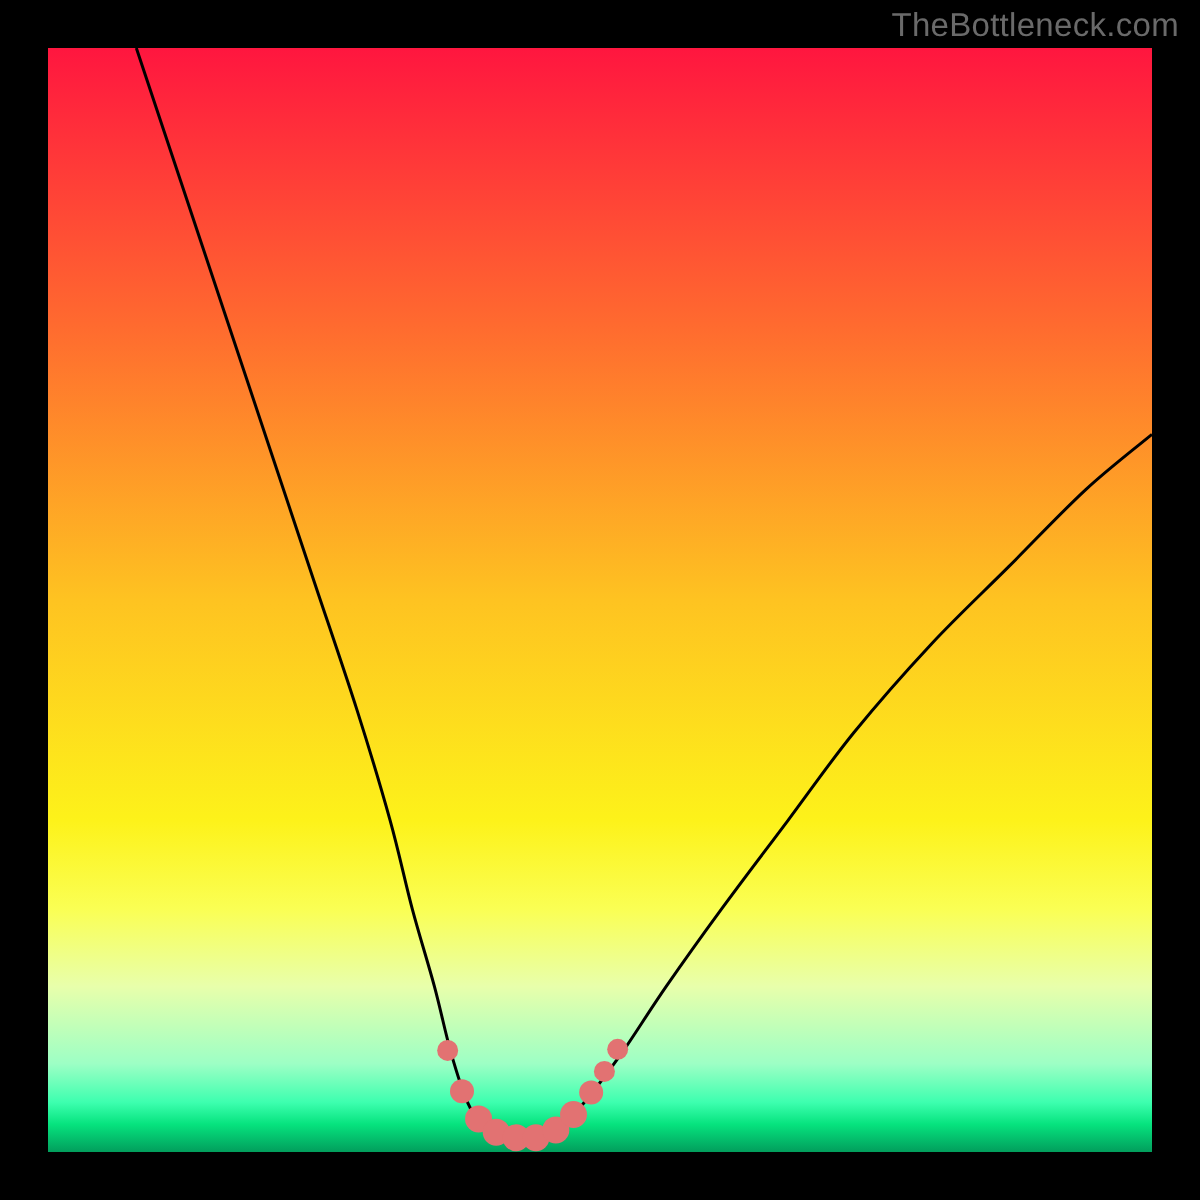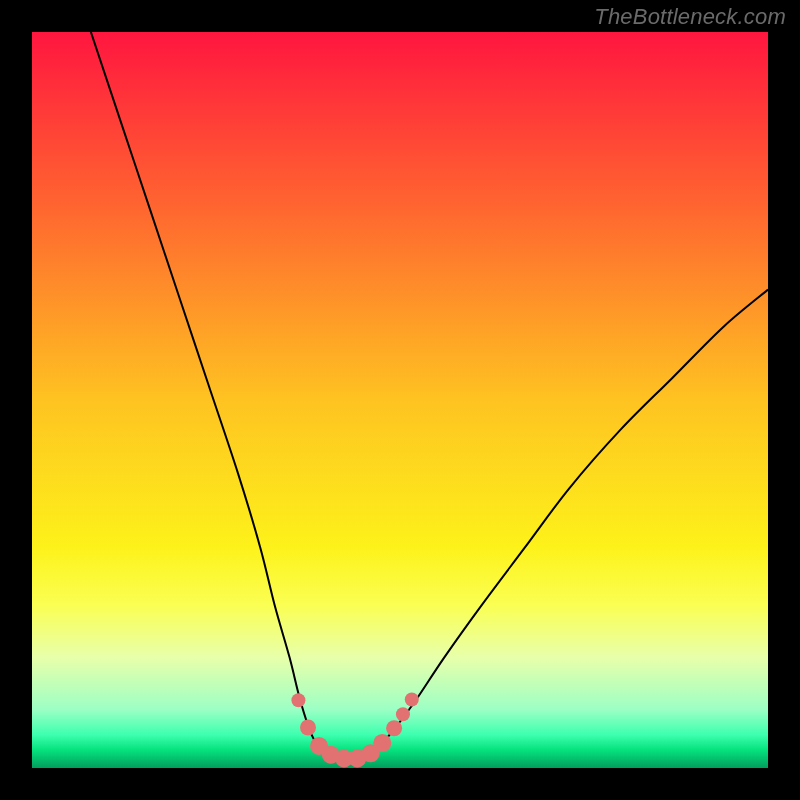--- a/index.html
+++ b/index.html
@@ -11,21 +11,20 @@
     overflow: hidden;
     font-family: Arial, Helvetica, sans-serif;
   }
   .frame {
     position: absolute;
     top: 0;
     left: 0;
     width: 800px;
     height: 800px;
     background: #000;
-    font-style: italic;
   }
   .plot {
     position: absolute;
     top: 32px;
     left: 32px;
     width: 736px;
     height: 736px;
   }
   .watermark {
     position: absolute;

